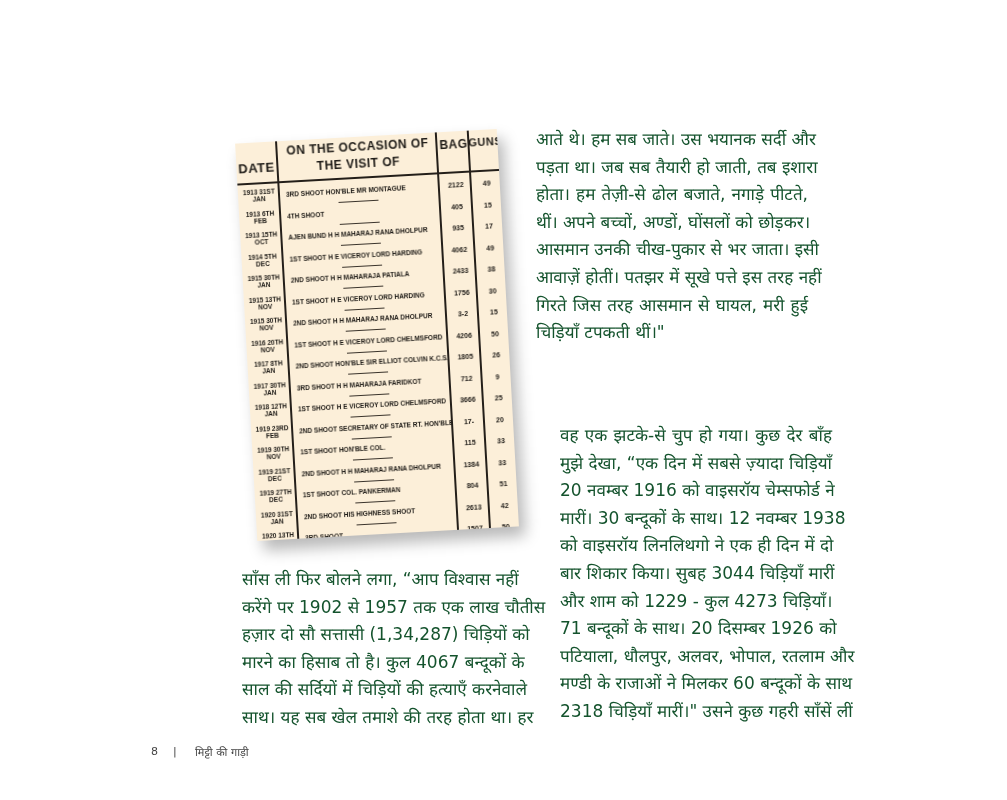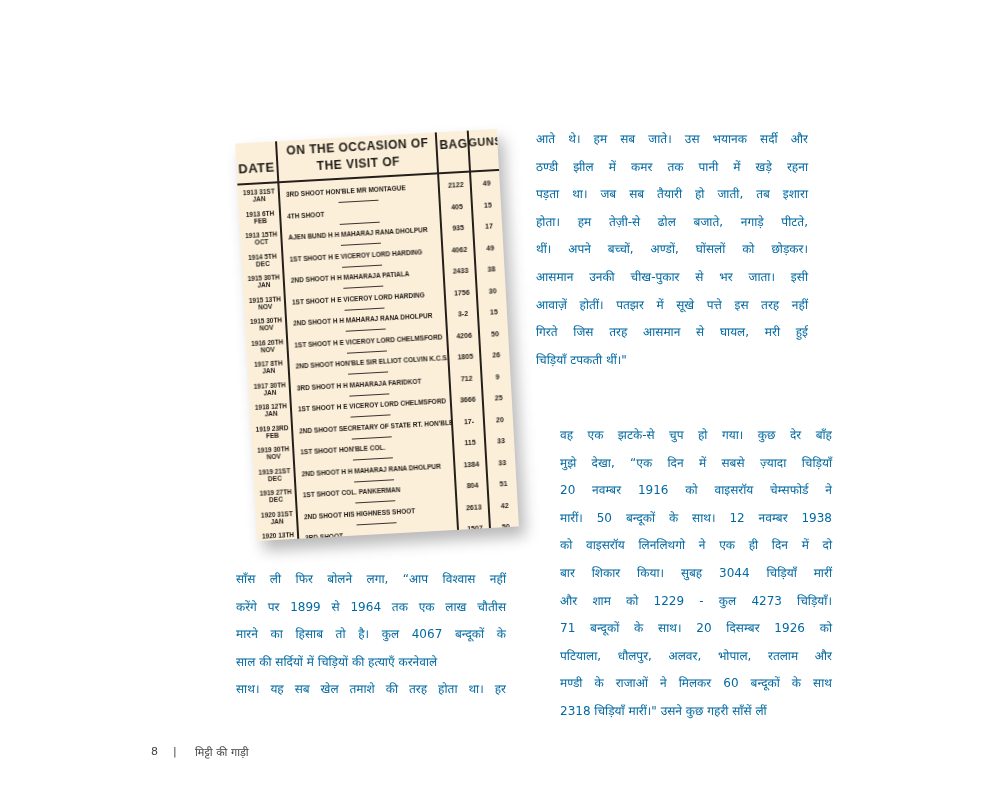--- a/index.html
+++ b/index.html
@@ -45,36 +45,36 @@
     .row { position: relative; height: 21.5px; }
     .row .c-date { position: absolute; left: 1px; width: 40px; font-size: 6.5px; line-height: 7px; text-align: center; top: 1px; }
     .row .c-occ { position: absolute; left: 48px; width: 152px; font-size: 6.5px; line-height: 8px; top: 5px; white-space: nowrap; overflow: hidden; }
     .row .c-bag { position: absolute; left: 203px; width: 30px; font-size: 7px; text-align: center; top: 5px; }
     .row .c-guns { position: absolute; left: 236px; width: 26px; font-size: 7px; text-align: center; top: 5px; }
     .row .dash { position: absolute; left: 100px; width: 40px; height: 1px; background: #3a332b; top: 19px; }
 
     
     .col {
       position: absolute;
-      font-size: 12px;
+      font-size: 17px;
       line-height: 27.6px;
-      color: #0369a1;
+      color: #14532d;
       text-align: justify;
     }
     .line {
       display: block;
       white-space: nowrap;
       text-align-last: justify;
       text-align: justify;
       height: 27.6px;
     }
     .line.last { text-align-last: left; }
     .col-right-1 { left: 536px; top: 126px; width: 272px; }
     .col-right-2 { left: 544px; top: 422px; width: 272px; margin-left: 16px; }
-    .col-left { left: 236px; top: 566px; width: 270px; }
+    .col-left { left: 242px; top: 566px; width: 270px; }
 
     
     .footer {
       position: absolute; left: 151px; top: 744px;
       font-size: 11px; color: #444;
       display: flex; align-items: center; gap: 0;
     }
     .footer .pgnum { width: 22px; }
     .footer .sep { width: 22px; text-align: left; }
   </style>
@@ -217,47 +217,47 @@
             <div class="c-bag">1507</div>
             <div class="c-guns">50</div>
           </div>
           <div class="row"></div>
         </div>
     </div>
   </div>
 
   <div class="col col-right-1" id="para1">
       <span class="line">आते थे। हम सब जाते। उस भयानक सर्दी और</span>
-      <span class="line">ठण्डी झील में कमर तक पानी में खड़े रहना</span>
       <span class="line">पड़ता था। जब सब तैयारी हो जाती, तब इशारा</span>
       <span class="line">होता। हम तेज़ी-से ढोल बजाते, नगाड़े पीटते,</span>
       <span class="line">थीं। अपने बच्चों, अण्डों, घोंसलों को छोड़कर।</span>
       <span class="line">आसमान उनकी चीख-पुकार से भर जाता। इसी</span>
       <span class="line">आवाज़ें होतीं। पतझर में सूखे पत्ते इस तरह नहीं</span>
       <span class="line">गिरते जिस तरह आसमान से घायल, मरी हुई</span>
       <span class="line last">चिड़ियाँ टपकती थीं।"</span>
     </div>
 
   <div class="col col-right-2" id="para2">
       <span class="line">वह एक झटके-से चुप हो गया। कुछ देर बाँह</span>
       <span class="line">मुझे देखा, “एक दिन में सबसे ज़्यादा चिड़ियाँ</span>
       <span class="line">20 नवम्बर 1916 को वाइसरॉय चेम्सफोर्ड ने</span>
-      <span class="line">मारीं। 50 बन्दूकों के साथ। 12 नवम्बर 1938</span>
+      <span class="line">मारीं। 30 बन्दूकों के साथ। 12 नवम्बर 1938</span>
       <span class="line">को वाइसरॉय लिनलिथगो ने एक ही दिन में दो</span>
       <span class="line">बार शिकार किया। सुबह 3044 चिड़ियाँ मारीं</span>
       <span class="line">और शाम को 1229 - कुल 4273 चिड़ियाँ।</span>
       <span class="line">71 बन्दूकों के साथ। 20 दिसम्बर 1926 को</span>
       <span class="line">पटियाला, धौलपुर, अलवर, भोपाल, रतलाम और</span>
       <span class="line">मण्डी के राजाओं ने मिलकर 60 बन्दूकों के साथ</span>
       <span class="line last">2318 चिड़ियाँ मारीं।" उसने कुछ गहरी साँसें लीं</span>
     </div>
 
   <div class="col col-left" id="para-left">
       <span class="line">साँस ली फिर बोलने लगा, “आप विश्वास नहीं</span>
-      <span class="line">करेंगे पर 1899 से 1964 तक एक लाख चौतीस</span>
+      <span class="line">करेंगे पर 1902 से 1957 तक एक लाख चौतीस</span>
+      <span class="line">हज़ार दो सौ सत्तासी (1,34,287) चिड़ियों को</span>
       <span class="line">मारने का हिसाब तो है। कुल 4067 बन्दूकों के</span>
       <span class="line last">साल की सर्दियों में चिड़ियों की हत्याएँ करनेवाले</span>
       <span class="line">साथ। यह सब खेल तमाशे की तरह होता था। हर</span>
     </div>
 
   <div class="footer">
     <span class="pgnum">8</span>
     <span class="sep">|</span>
     <span class="title">मिट्टी की गाड़ी</span>
   </div>

